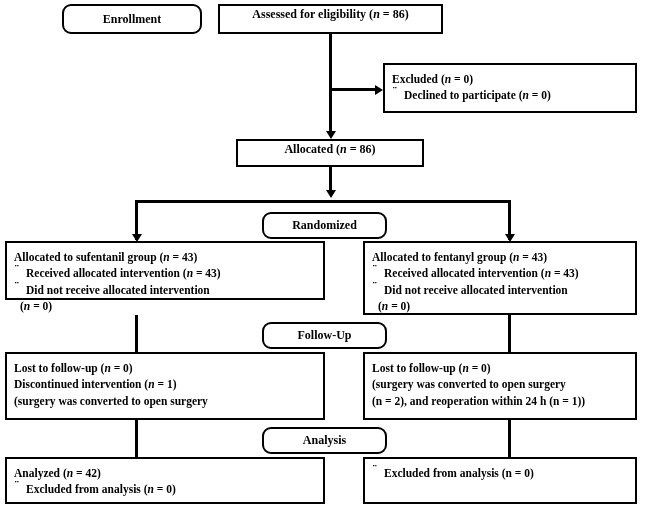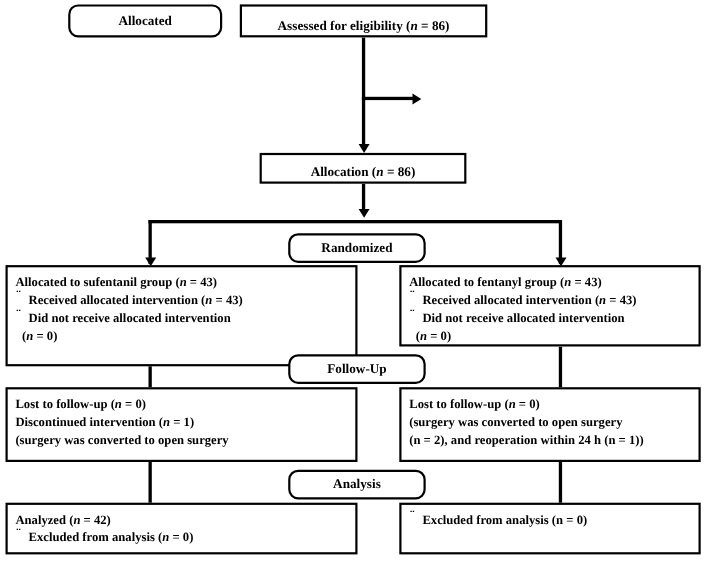--- a/index.html
+++ b/index.html
@@ -23,21 +23,21 @@
     box-sizing: border-box;
     border: 2.5px solid #000;
     background: #ffffff;
     font-weight: bold;
     font-size: 11.5px;
     line-height: 1.42;
     z-index: 5;
   }
   .box.center {
     display: flex;
-    align-items: flex-end;
+    align-items: flex-start;
     justify-content: center;
     text-align: center;
     font-size: 12px;
   }
   .box.left {
     padding: 6px 6px 4px 7px;
     text-align: left;
   }
   .stage {
     position: absolute;
@@ -89,52 +89,56 @@
   }
   .ln { display: block; white-space: nowrap; }
   .ln.ind { padding-left: 6px; }
 </style>
 </head>
 <body>
 
 <div id="canvas">
 
   <div class="stage" style="left:62px; top:4px; width:140px; height:30px;">
-    <span>Allocated</span>
+    <span>Enrollment</span>
   </div>
 
   <div class="box center" style="left:218px; top:4px; width:225px; height:30px;">
     <span><span>Assessed for eligibility (</span><span class="it">n</span><span> = 86)</span></span>
   </div>
 
   <div class="line vline" style="left:329px; top:34px; height:101px;"></div>
   <div class="arrow-down" style="left:325.5px; top:131px;"></div>
 
   <div class="line hline" style="left:329px; top:88px; width:49px;"></div>
   <div class="arrow-right" style="left:375px; top:84.5px;"></div>
 
+  <div class="box left" style="left:383px; top:63px; width:254px; height:50px;">
+    <span class="ln"><span>Excluded  (</span><span class="it">n</span><span> = 0)</span></span>
+    <span class="ln"><span class="bul">¨</span><span>Declined to participate (</span><span class="it">n</span><span> = 0)</span></span>
+  </div>
 
   <div class="box center" style="left:236px; top:139px; width:188px; height:28px;">
-    <span><span>Allocation (</span><span class="it">n</span><span> = 86)</span></span>
+    <span><span>Allocated (</span><span class="it">n</span><span> = 86)</span></span>
   </div>
 
   <div class="line vline" style="left:329px; top:167px; height:27px;"></div>
   <div class="arrow-down" style="left:325.5px; top:190px;"></div>
 
   <div class="line hline" style="left:135px; top:200px; width:375px;"></div>
   <div class="line vline" style="left:135px; top:200px; height:40px;"></div>
   <div class="line vline" style="left:508px; top:200px; height:40px;"></div>
   <div class="arrow-down" style="left:131.5px; top:234px;"></div>
   <div class="arrow-down" style="left:504.5px; top:234px;"></div>
 
   <div class="stage" style="left:262px; top:212px; width:125px; height:27px;">
     <span>Randomized</span>
   </div>
 
-  <div class="box left" style="left:5px; top:241px; width:320px; height:92px;">
+  <div class="box left" style="left:5px; top:241px; width:320px; height:59px;">
     <span class="ln"><span>Allocated to sufentanil group (</span><span class="it">n</span><span> = 43)</span></span>
     <span class="ln"><span class="bul">¨</span><span>Received allocated intervention (</span><span class="it">n</span><span> = 43)</span></span>
     <span class="ln"><span class="bul">¨</span><span>Did not receive allocated intervention</span></span>
     <span class="ln ind"><span>(</span><span class="it">n</span><span> = 0)</span></span>
   </div>
 
   <div class="box left" style="left:363px; top:241px; width:274px; height:74px;">
     <span class="ln"><span>Allocated to fentanyl group (</span><span class="it">n</span><span> = 43)</span></span>
     <span class="ln"><span class="bul">¨</span><span>Received allocated intervention (</span><span class="it">n</span><span> = 43)</span></span>
     <span class="ln"><span class="bul">¨</span><span>Did not receive allocated intervention</span></span>

